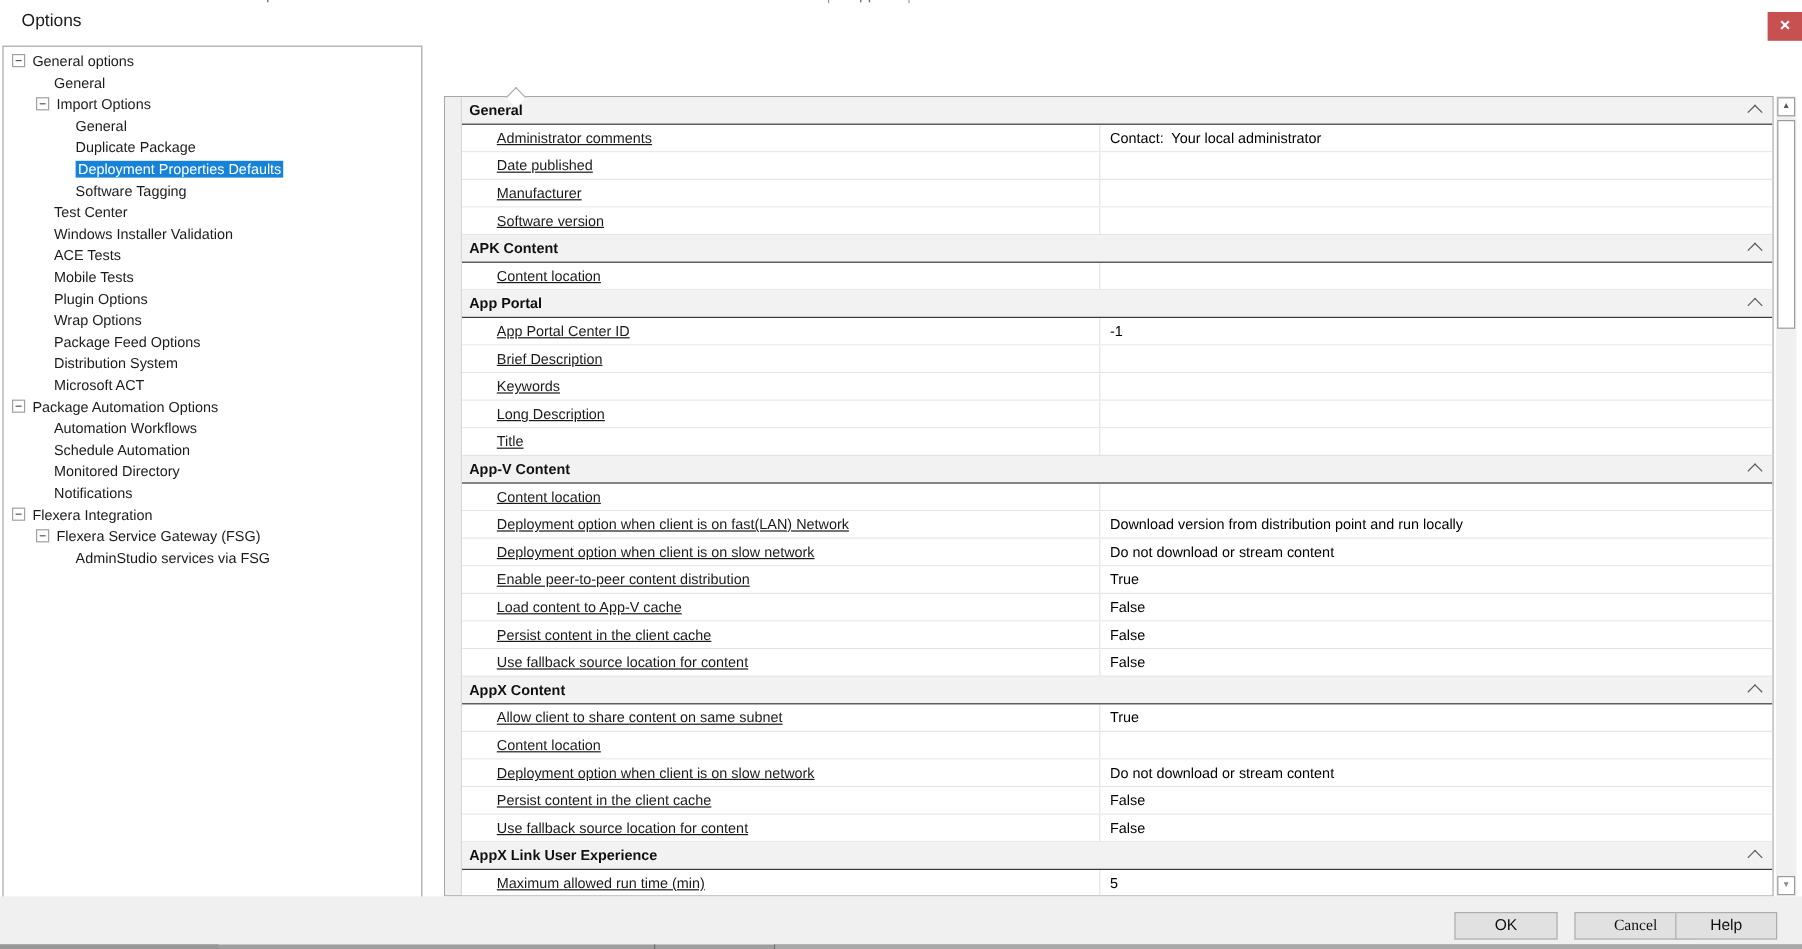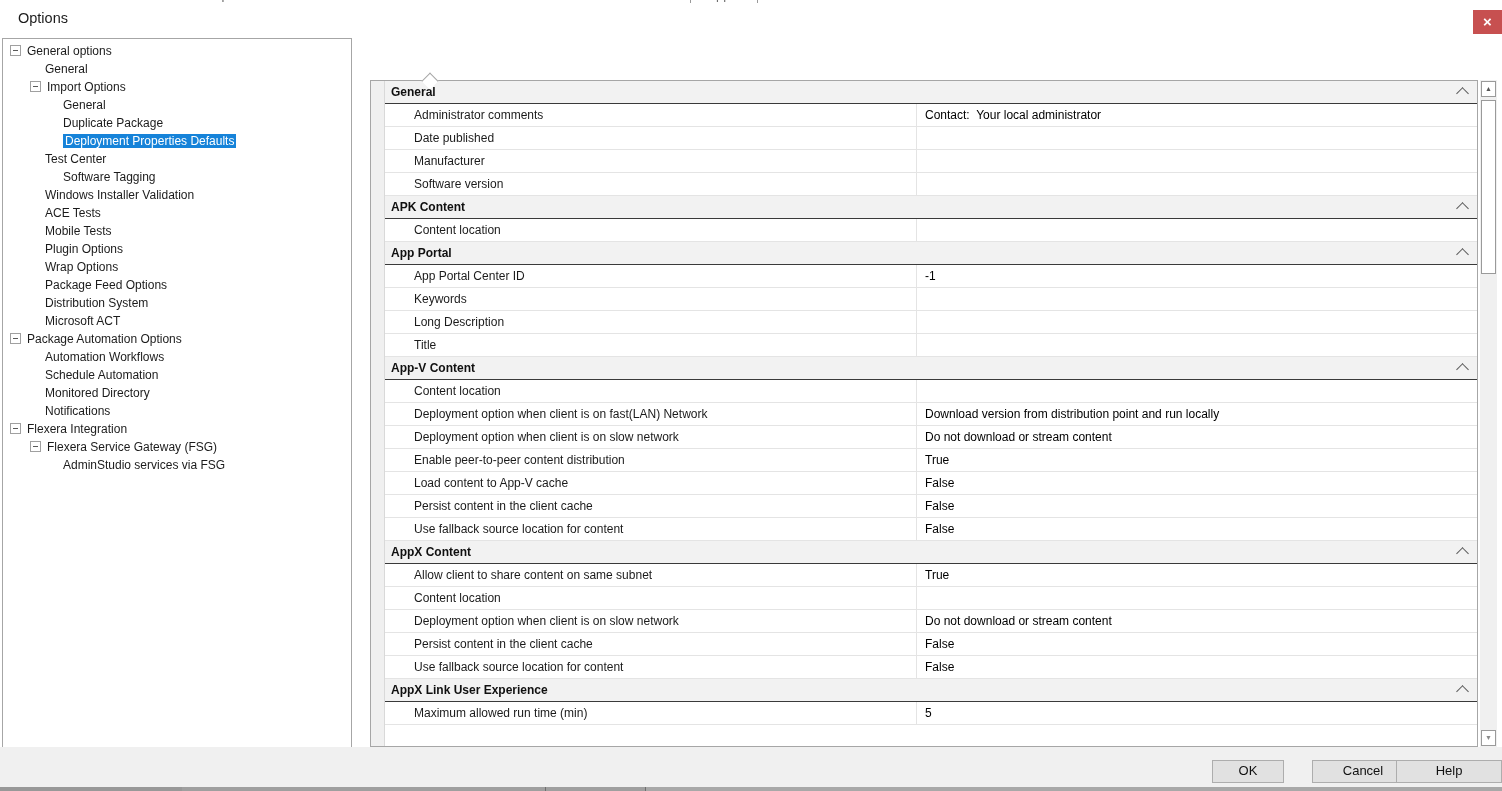--- a/index.html
+++ b/index.html
@@ -37,39 +37,39 @@
   .grid{position:absolute;left:370px;top:77px;width:1106px;height:665px;border:1px solid #a6a6a6;
     background:#fff;overflow:hidden;}
   .grid-gutter{position:absolute;left:0;top:0;bottom:0;width:13px;background:#f0f0f0;border-right:1px solid #d9d9d9;}
   .grid-content{margin-left:14px;position:relative;}
   .pg-header{height:22px;line-height:22px;background:#f2f2f2;border-bottom:1px solid #3a3a3a;
     font-size:12px;font-weight:bold;padding-left:6px;position:relative;color:#101010;}
   .chev{position:absolute;right:10px;top:8px;width:8px;height:8px;
     border-top:1.5px solid #5a5a5a;border-left:1.5px solid #5a5a5a;transform:rotate(45deg);}
   .pg-row{display:flex;height:22px;line-height:22px;border-bottom:1px solid #e4e4e4;font-size:12px;background:#fff;}
   .pg-label{width:532px;box-sizing:border-box;padding-left:29px;border-right:1px solid #e4e4e4;
-    white-space:nowrap;overflow:hidden;color:#1b1b1b;}
+    white-space:nowrap;overflow:hidden;color:#1b1b1b;text-decoration:underline;}
   .pg-value{flex:1;padding-left:8px;white-space:pre;overflow:hidden;color:#000000;}
 
   
   .vscroll{position:absolute;left:1480px;top:77px;width:17px;height:667px;background:#f0f0f0;}
   .scroll-btn{position:absolute;left:1px;width:15px;height:16px;background:#fff;border:1px solid #9a9a9a;
     box-sizing:border-box;text-align:center;font-size:7px;line-height:14px;color:#555;}
   .scroll-btn.up{top:1px;}
   .scroll-btn.down{bottom:1px;color:#8a8a8a;}
   .scroll-thumb{position:absolute;left:1px;top:20px;width:15px;height:174px;background:#fff;
     border:1px solid #9a9a9a;box-sizing:border-box;}
 
   
   .button-bar{position:absolute;left:0;top:744px;width:1502px;height:40px;background:#f0f0f0;}
   .dlg-btn{position:absolute;top:13px;height:23px;background:#e1e1e1;border:1px solid #adadad;
     box-sizing:border-box;text-align:center;line-height:20px;font-size:13px;color:#111;cursor:default;}
-  .btn-ok{left:1212px;width:72px;}
-  .btn-cancel{left:1312px;width:102px;}
-  .btn-help{left:1396px;width:106px;}
+  .btn-ok{left:1212px;width:86px;}
+  .btn-cancel{left:1312px;width:102px;font-family:Liberation Serif, serif;}
+  .btn-help{left:1396px;width:85px;}
 
   
   .bottom-strip{position:absolute;top:787px;left:0;width:1502px;height:4px;background:#9f9f9f;}
   .bottom-strip .seg{position:absolute;top:0;height:4px;}
 </style>
 </head>
 <body>
 
 <div class="top-strip">
   <span class="bg-text" style="left:205px;">Reports</span>
@@ -82,22 +82,22 @@
   <div class="dialog-title">Options</div>
   <div class="close-btn">×</div>
 
   <div class="tree-panel">
       <div class="tree-row" style="padding-left: 7px;"><span class="expand-box"><span class="minus"></span></span><span class="tree-label">General options</span></div>
       <div class="tree-row" style="padding-left: 42px;"><span class="tree-label">General</span></div>
       <div class="tree-row" style="padding-left: 27px;"><span class="expand-box"><span class="minus"></span></span><span class="tree-label">Import Options</span></div>
       <div class="tree-row" style="padding-left: 60px;"><span class="tree-label">General</span></div>
       <div class="tree-row" style="padding-left: 60px;"><span class="tree-label">Duplicate Package</span></div>
       <div class="tree-row" style="padding-left: 60px;"><span class="tree-label selected">Deployment Properties Defaults</span></div>
+      <div class="tree-row" style="padding-left: 60px;"><span class="tree-label">Software Tagging</span></div>
       <div class="tree-row" style="padding-left: 42px;"><span class="tree-label">Test Center</span></div>
-      <div class="tree-row" style="padding-left: 60px;"><span class="tree-label">Software Tagging</span></div>
       <div class="tree-row" style="padding-left: 42px;"><span class="tree-label">Windows Installer Validation</span></div>
       <div class="tree-row" style="padding-left: 42px;"><span class="tree-label">ACE Tests</span></div>
       <div class="tree-row" style="padding-left: 42px;"><span class="tree-label">Mobile Tests</span></div>
       <div class="tree-row" style="padding-left: 42px;"><span class="tree-label">Plugin Options</span></div>
       <div class="tree-row" style="padding-left: 42px;"><span class="tree-label">Wrap Options</span></div>
       <div class="tree-row" style="padding-left: 42px;"><span class="tree-label">Package Feed Options</span></div>
       <div class="tree-row" style="padding-left: 42px;"><span class="tree-label">Distribution System</span></div>
       <div class="tree-row" style="padding-left: 42px;"><span class="tree-label">Microsoft ACT</span></div>
       <div class="tree-row" style="padding-left: 7px;"><span class="expand-box"><span class="minus"></span></span><span class="tree-label">Package Automation Options</span></div>
       <div class="tree-row" style="padding-left: 42px;"><span class="tree-label">Automation Workflows</span></div>
@@ -139,20 +139,24 @@
         <div class="pg-row">
           <div class="pg-label">Content location</div>
           <div class="pg-value"></div>
         </div>
         <div class="pg-header"><span>App Portal</span><span class="chev"></span></div>
         <div class="pg-row">
           <div class="pg-label">App Portal Center ID</div>
           <div class="pg-value">-1</div>
         </div>
         <div class="pg-row">
+          <div class="pg-label">Brief Description</div>
+          <div class="pg-value"></div>
+        </div>
+        <div class="pg-row">
           <div class="pg-label">Keywords</div>
           <div class="pg-value"></div>
         </div>
         <div class="pg-row">
           <div class="pg-label">Long Description</div>
           <div class="pg-value"></div>
         </div>
         <div class="pg-row">
           <div class="pg-label">Title</div>
           <div class="pg-value"></div>

